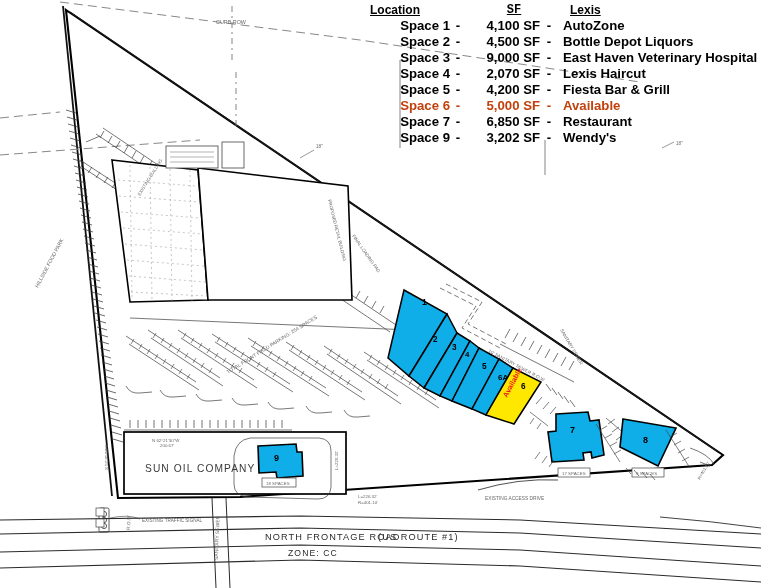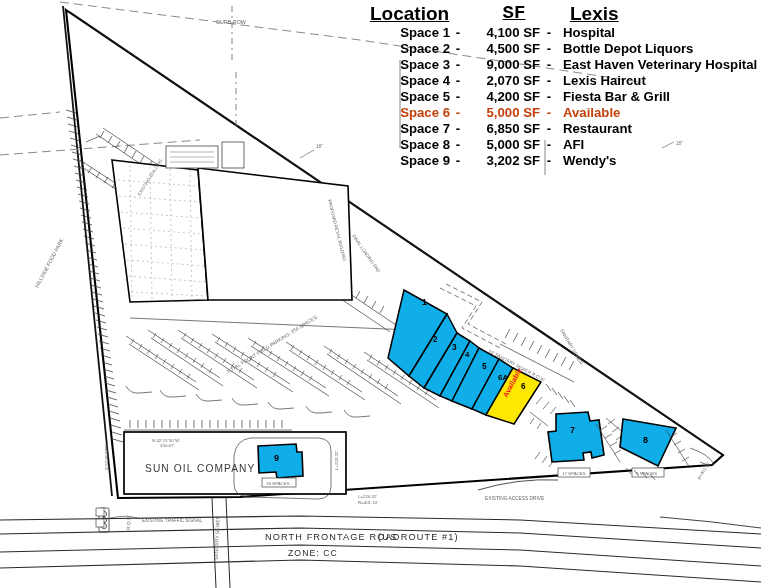--- a/index.html
+++ b/index.html
@@ -31,21 +31,21 @@
   #legend table {
     border-collapse: collapse;
     font-family: "Liberation Sans", sans-serif;
     font-size: 13.2px;
     font-weight: bold;
     color: #000000;
     line-height: 1.0;
   }
   #legend th {
     text-align: left;
-    font-size: 19px;
+    font-size: 12px;
     font-weight: bold;
     text-decoration: underline;
     padding: 0 0 2px 0;
     white-space: nowrap;
   }
   #legend th.c-loc { padding-left: 2px; }
   #legend th.c-sf  { text-align: center; padding-left: 22px; font-family: Liberation Mono, monospace;}
   #legend th.c-ten { padding-left: 12px; }
   #legend td {
     padding: 1.4px 0;
@@ -424,21 +424,21 @@
           <th></th>
           <th class="c-ten">Lexis</th>
         </tr>
       </thead>
       <tbody id="legend-body">
           <tr>
             <td class="loc">Space 1</td>
             <td class="dash1">-</td>
             <td class="sf">4,100 SF</td>
             <td class="dash2">-</td>
-            <td class="ten">Hospital</td>
+            <td class="ten">AutoZone</td>
           </tr>
           <tr>
             <td class="loc">Space 2</td>
             <td class="dash1">-</td>
             <td class="sf">4,500 SF</td>
             <td class="dash2">-</td>
             <td class="ten">Bottle Depot Liquors</td>
           </tr>
           <tr>
             <td class="loc">Space 3</td>
@@ -467,27 +467,20 @@
             <td class="sf">5,000 SF</td>
             <td class="dash2">-</td>
             <td class="ten">Available</td>
           </tr>
           <tr>
             <td class="loc">Space 7</td>
             <td class="dash1">-</td>
             <td class="sf">6,850 SF</td>
             <td class="dash2">-</td>
             <td class="ten">Restaurant</td>
-          </tr>
-          <tr>
-            <td class="loc">Space 8</td>
-            <td class="dash1">-</td>
-            <td class="sf">5,000 SF</td>
-            <td class="dash2">-</td>
-            <td class="ten">AFI</td>
           </tr>
           <tr>
             <td class="loc">Space 9</td>
             <td class="dash1">-</td>
             <td class="sf">3,202 SF</td>
             <td class="dash2">-</td>
             <td class="ten">Wendy's</td>
           </tr>
         </tbody>
     </table>

